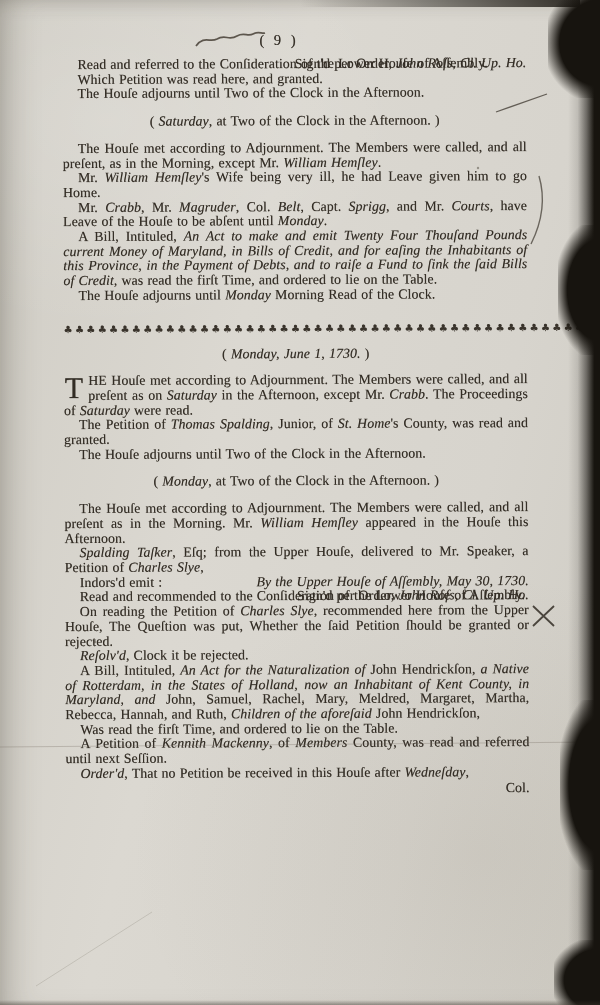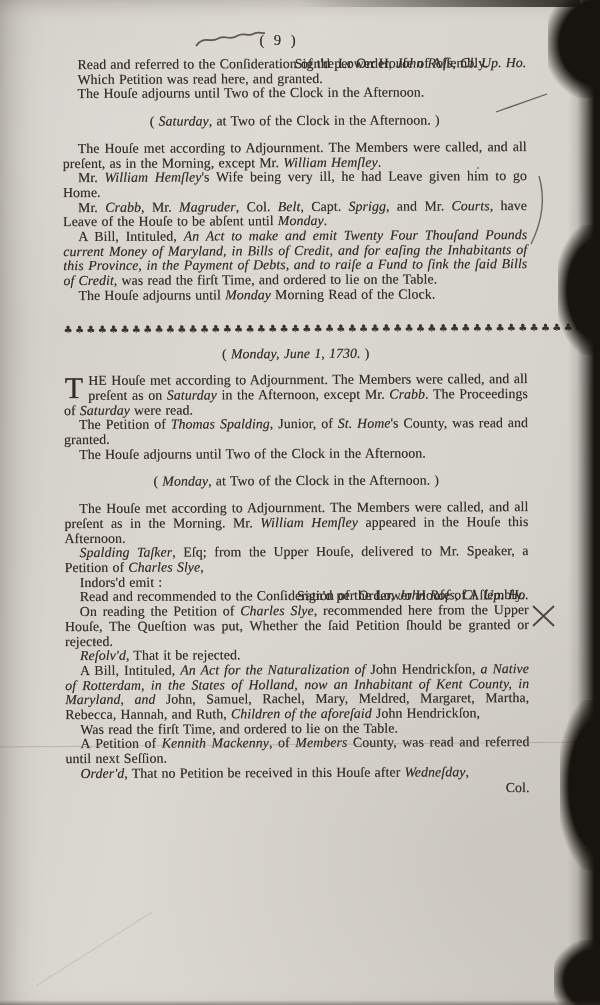--- a/index.html
+++ b/index.html
@@ -87,24 +87,24 @@
       <div class="para body indent"><span class="ro">A Bill, Intituled, </span><span class="it">An Act to make and emit Twenty Four Thouſand Pounds current Money of Maryland, in Bills of Credit, and for eaſing the Inhabitants of this Province, in the Payment of Debts, and to raiſe a Fund to ſink the ſaid Bills of Credit,</span><span class="ro"> was read the firſt Time, and ordered to lie on the Table.</span></div>
       <div class="para body indent mb"><span class="ro">The Houſe adjourns until </span><span class="it">Monday</span><span class="ro"> Morning Read of the Clock.</span></div>
       <div class="para ornament">♣♣♣♣♣♣♣♣♣♣♣♣♣♣♣♣♣♣♣♣♣♣♣♣♣♣♣♣♣♣♣♣♣♣♣♣♣♣♣♣♣♣♣♣♣♣</div>
       <div class="para heading"><span class="ro">( </span><span class="it">Monday, June 1, 1730.</span><span class="ro"> )</span></div>
       <div class="para body"><span class="dropcap">T</span><span class="ro">HE Houſe met according to Adjournment. The Members were called, and all preſent as on </span><span class="it">Saturday</span><span class="ro"> in the Afternoon, except Mr. </span><span class="it">Crabb</span><span class="ro">. The Proceedings of </span><span class="it">Saturday</span><span class="ro"> were read.</span></div>
       <div class="para body indent"><span class="ro">The Petition of </span><span class="it">Thomas Spalding</span><span class="ro">, Junior, of </span><span class="it">St. Home</span><span class="ro">'s County, was read and granted.</span></div>
       <div class="para body indent mb"><span class="ro">The Houſe adjourns until Two of the Clock in the Afternoon.</span></div>
       <div class="para heading"><span class="ro">( </span><span class="it">Monday</span><span class="ro">, at Two of the Clock in the Afternoon. )</span></div>
       <div class="para body indent"><span class="ro">The Houſe met according to Adjournment. The Members were called, and all preſent as in the Morning. Mr. </span><span class="it">William Hemſley</span><span class="ro"> appeared in the Houſe this Afternoon.</span></div>
       <div class="para body indent"><span class="it">Spalding Taſker</span><span class="ro">, Eſq; from the Upper Houſe, delivered to Mr. Speaker, a Petition of </span><span class="it">Charles Slye</span><span class="ro">,</span></div>
-      <div class="para body indent has-signoff"><span class="ro">Indors'd emit :</span></div>
+      <div class="para body indent has-signoff"><span class="ro">Indors'd emit :</span><span class="signoff"><span class="it">By the Upper Houſe of Aſſembly, May 30, 1730.</span></span></div>
       <div class="para body indent has-signoff"><span class="ro">Read and recommended to the Conſideration of the Lower Houſe of Aſſembly.</span><span class="signoff"><span class="ro">Sign'd per Order, </span><span class="it">John Roſs, Cl. Up. Ho.</span></span></div>
       <div class="para body indent"><span class="ro">On reading the Petition of </span><span class="it">Charles Slye</span><span class="ro">, recommended here from the Upper Houſe, The Queſtion was put, Whether the ſaid Petition ſhould be granted or rejected.</span></div>
-      <div class="para body indent"><span class="it">Reſolv'd</span><span class="ro">, That it be rejected.</span></div>
+      <div class="para body indent"><span class="it">Reſolv'd</span><span class="ro">, Clock it be rejected.</span></div>
       <div class="para body indent"><span class="ro">A Bill, Intituled, </span><span class="it">An Act for the Naturalization of </span><span class="ro">John Hendrickſon, </span><span class="it">a Native of Rotterdam, in the States of Holland, now an Inhabitant of Kent County, in Maryland, and </span><span class="ro">John, Samuel, Rachel, Mary, Meldred, Margaret, Martha, Rebecca, Hannah, and Ruth, </span><span class="it">Children of the aforeſaid </span><span class="ro">John Hendrickſon,</span></div>
       <div class="para body indent"><span class="ro">Was read the firſt Time, and ordered to lie on the Table.</span></div>
       <div class="para body indent"><span class="ro">A Petition of </span><span class="it">Kennith Mackenny</span><span class="ro">, of </span><span class="it">Members</span><span class="ro"> County, was read and referred until next Seſſion.</span></div>
       <div class="para body indent"><span class="it">Order'd</span><span class="ro">, That no Petition be received in this Houſe after </span><span class="it">Wedneſday</span><span class="ro">,</span></div>
       <div class="catchword">Col.</div>
   </div>
 
   <svg class="marks" width="600" height="1005" viewBox="0 0 600 1005">
     <path d="M196 46 c8 -11 14 -3 21 -7 c8 -5 12 2 20 -3 c7 -4 11 1 16 -2 c5 -3 9 0 12 -1" stroke="#464036" stroke-width="1.7" fill="none" opacity="0.85"></path>
     <path d="M496 112 L547 94" stroke="#3c362d" stroke-width="1.3" fill="none" opacity="0.75"></path>

